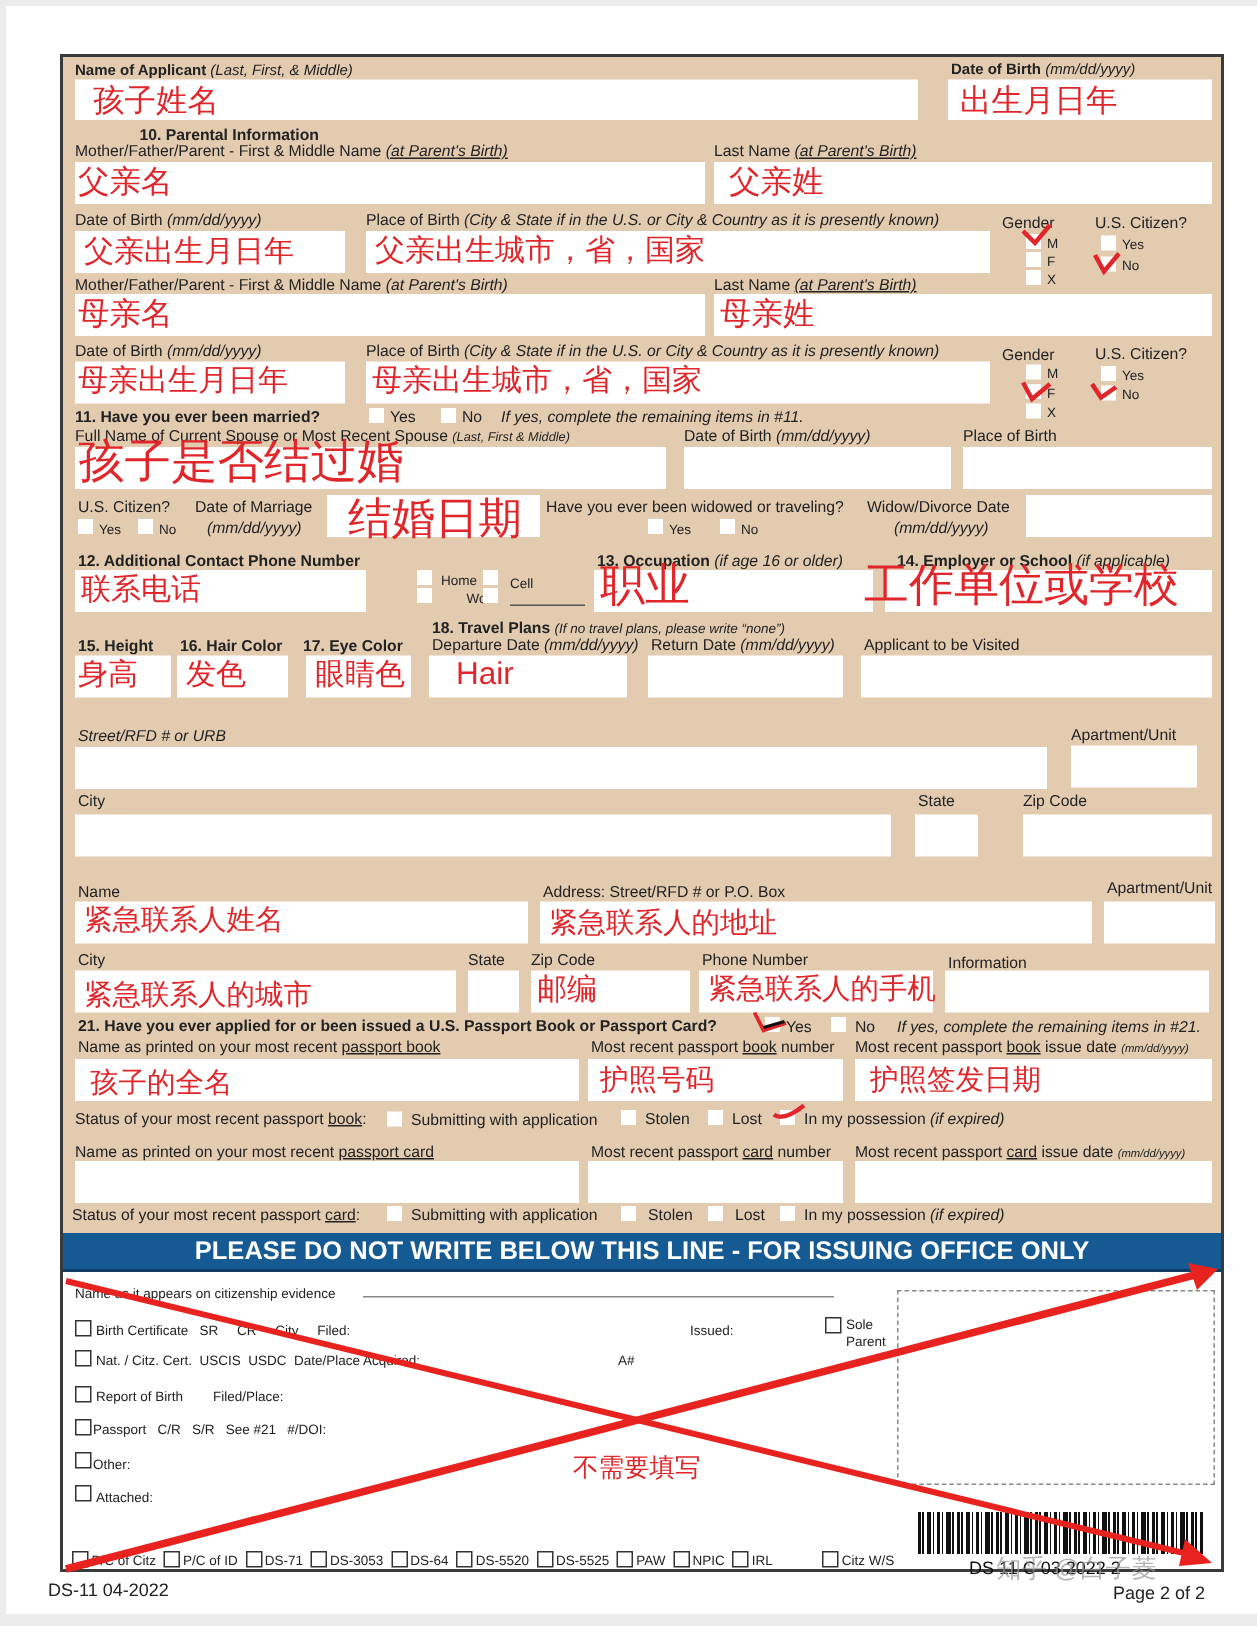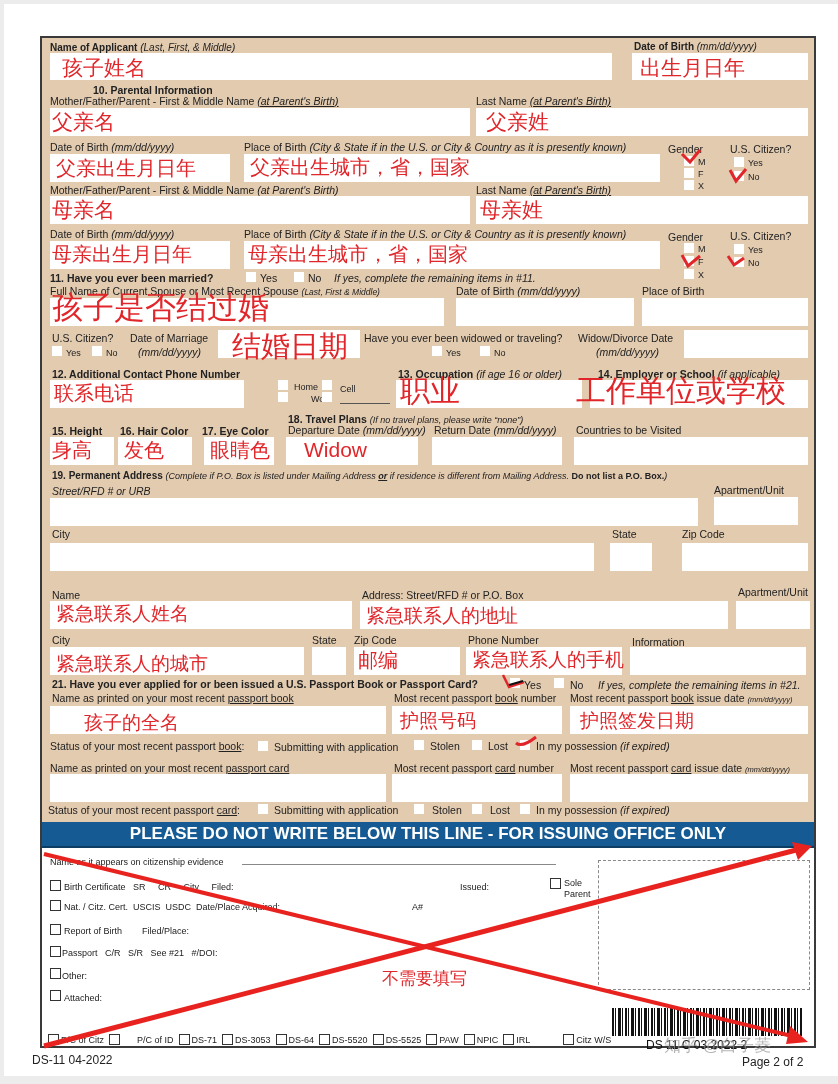--- a/index.html
+++ b/index.html
@@ -161,27 +161,26 @@
   <div class="lbl b" style="left:78px;top:387px;">16. Hair Color</div>
   <div class="box" style="left:76px;top:399px;width:74px;height:28px;"></div>
   <div class="hw" style="left:82px;top:402px;font-size:20px;">发色</div>
   <div class="lbl b" style="left:160px;top:387px;">17. Eye Color</div>
   <div class="box" style="left:162px;top:399px;width:70px;height:28px;"></div>
   <div class="hw" style="left:168px;top:402px;font-size:20px;">眼睛色</div>
 
   <div class="lbl b" style="left:246px;top:375px;"><span>18. Travel Plans</span> <span class="it" style="font-weight:normal;font-size:9px">(If no travel plans, please write “none”)</span></div>
   <div class="lbl" style="left:246px;top:386px;"><span>Departure Date</span> <span class="it">(mm/dd/yyyy)</span></div>
   <div class="box" style="left:244px;top:399px;width:132px;height:28px;"></div>
-  <div class="hw" style="left:262px;top:401px;font-size:21px;font-family:'Liberation Sans',sans-serif;">Widow</div>
+  <div class="hw" style="left:262px;top:401px;font-size:21px;font-family:'Liberation Sans',sans-serif;">Hair</div>
   <div class="lbl" style="left:392px;top:386px;"><span>Return Date</span> <span class="it">(mm/dd/yyyy)</span></div>
   <div class="box" style="left:390px;top:399px;width:130px;height:28px;"></div>
-  <div class="lbl" style="left:534px;top:386px;">Countries to be Visited</div>
+  <div class="lbl" style="left:534px;top:386px;">Applicant to be Visited</div>
   <div class="box" style="left:532px;top:399px;width:234px;height:28px;"></div>
 
-  <div class="lbl" style="left:10px;top:432px;font-size:10px;"><b>19. Permanent Address</b> <span class="it" style="font-size:9px"><span>(Complete if P.O. Box is listed under Mailing Address </span><b class="u">or</b><span> if residence is different from Mailing Address. </span><b style="font-style:normal">Do not list a P.O. Box.</b><span>)</span></span></div>
   <div class="lbl it" style="left:10px;top:447px;">Street/RFD # or URB</div>
   <div class="box" style="left:8px;top:460px;width:648px;height:28px;"></div>
   <div class="lbl" style="left:672px;top:446px;">Apartment/Unit</div>
   <div class="box" style="left:672px;top:459px;width:84px;height:28px;"></div>
   <div class="lbl" style="left:10px;top:490px;">City</div>
   <div class="box" style="left:8px;top:505px;width:544px;height:28px;"></div>
   <div class="lbl" style="left:570px;top:490px;">State</div>
   <div class="box" style="left:568px;top:505px;width:42px;height:28px;"></div>
   <div class="lbl" style="left:640px;top:490px;">Zip Code</div>
   <div class="box" style="left:640px;top:505px;width:126px;height:28px;"></div>
@@ -215,21 +214,21 @@
   <svg class="check" style="left:458px;top:634px;" width="26" height="20">
         <path d="M3 3 L9 15 L24 10" stroke="#e0262a" stroke-width="2.5" fill="none"></path>
         <path d="M9 13 L23 9" stroke="#111" stroke-width="2" fill="none"></path>
       </svg>
   <div class="cb" style="left:512px;top:640px;"></div>
   <div class="lbl" style="left:528px;top:641px;">No</div>
   <div class="lbl it" style="left:556px;top:641px;">If yes, complete the remaining items in #21.</div>
 
   <div class="lbl" style="left:10px;top:654px;"><span>Name as printed on your most recent </span><span class="u">passport book</span></div>
   <div class="box" style="left:8px;top:668px;width:336px;height:28px;"></div>
-  <div class="hw" style="left:18px;top:675px;font-size:19px;margin-left:24px;">孩子的全名</div>
+  <div class="hw" style="left:18px;top:675px;font-size:19px;">孩子的全名</div>
   <div class="lbl" style="left:352px;top:654px;"><span>Most recent passport </span><span class="u">book</span><span> number</span></div>
   <div class="box" style="left:350px;top:668px;width:170px;height:28px;"></div>
   <div class="hw" style="left:358px;top:673px;font-size:19px;">护照号码</div>
   <div class="lbl" style="left:528px;top:654px;"><span>Most recent passport </span><span class="u">book</span><span> issue date </span><span class="it" style="font-size:7.5px">(mm/dd/yyyy)</span></div>
   <div class="box" style="left:528px;top:668px;width:238px;height:28px;"></div>
   <div class="hw" style="left:538px;top:673px;font-size:19px;">护照签发日期</div>
 
   <div class="lbl" style="left:8px;top:702px;"><span>Status of your most recent passport </span><span class="u">book</span><span>:</span></div>
   <div class="cb" style="left:216px;top:703px;"></div>
   <div class="lbl" style="left:232px;top:703px;">Submitting with application</div>
@@ -283,21 +282,21 @@
 
     <div class="cbo" style="left:508px;top:30px;"></div>
     <div class="lbl sm" style="left:522px;top:30px;white-space:normal;width:34px;line-height:11px;">Sole Parent</div>
     <div class="abs" style="left:556px;top:12px;width:210px;height:128px;border:1px dashed #888;"></div>
 
     <div class="abs" style="left:6px;top:186px;display:flex;gap:5px;font-size:9px;color:#222;">
       <span style="display:flex;align-items:center;gap:2px;">
             <span class="cbo" style="position:static;display:inline-block;"></span>
             <span>P/C of Citz</span>
           </span>
-      <span style="display:flex;align-items:center;gap:17px;">
+      <span style="display:flex;align-items:center;gap:2px;">
             <span class="cbo" style="position:static;display:inline-block;"></span>
             <span>P/C of ID</span>
           </span>
       <span style="display:flex;align-items:center;gap:2px;">
             <span class="cbo" style="position:static;display:inline-block;"></span>
             <span>DS-71</span>
           </span>
       <span style="display:flex;align-items:center;gap:2px;">
             <span class="cbo" style="position:static;display:inline-block;"></span>
             <span>DS-3053</span>

